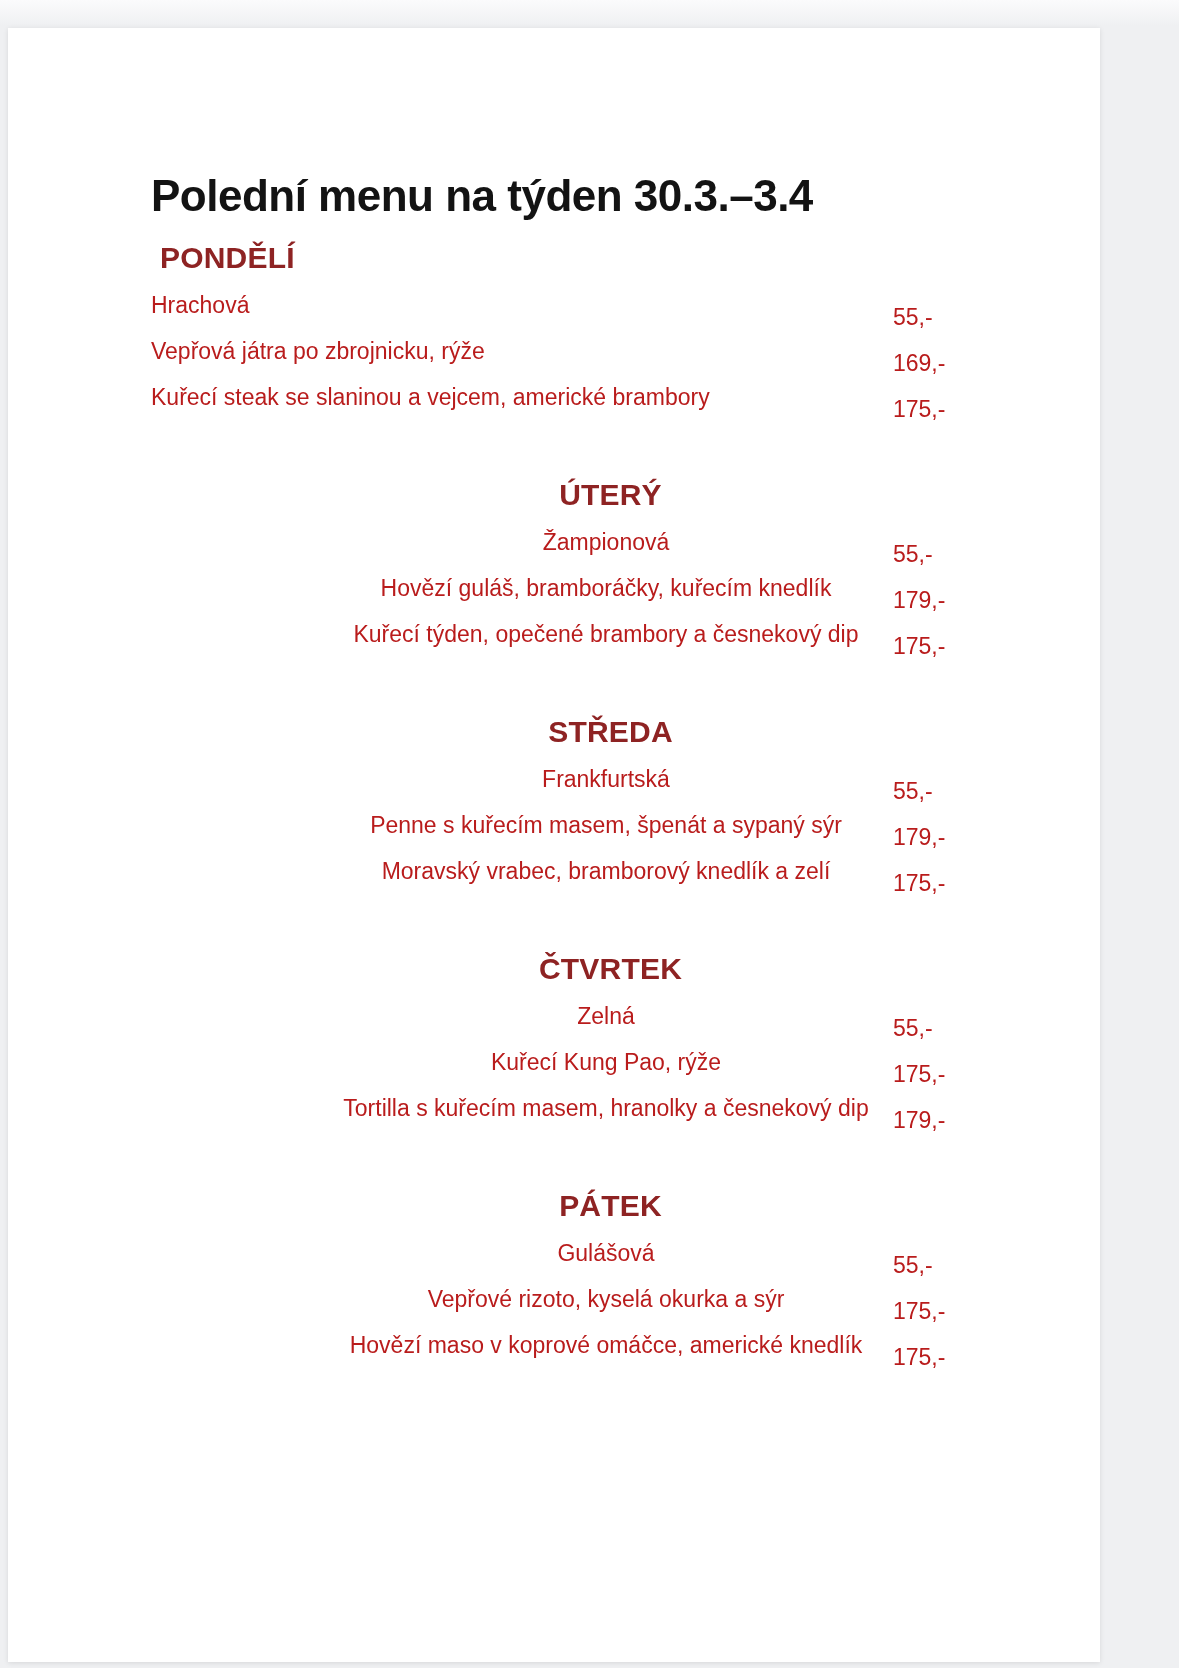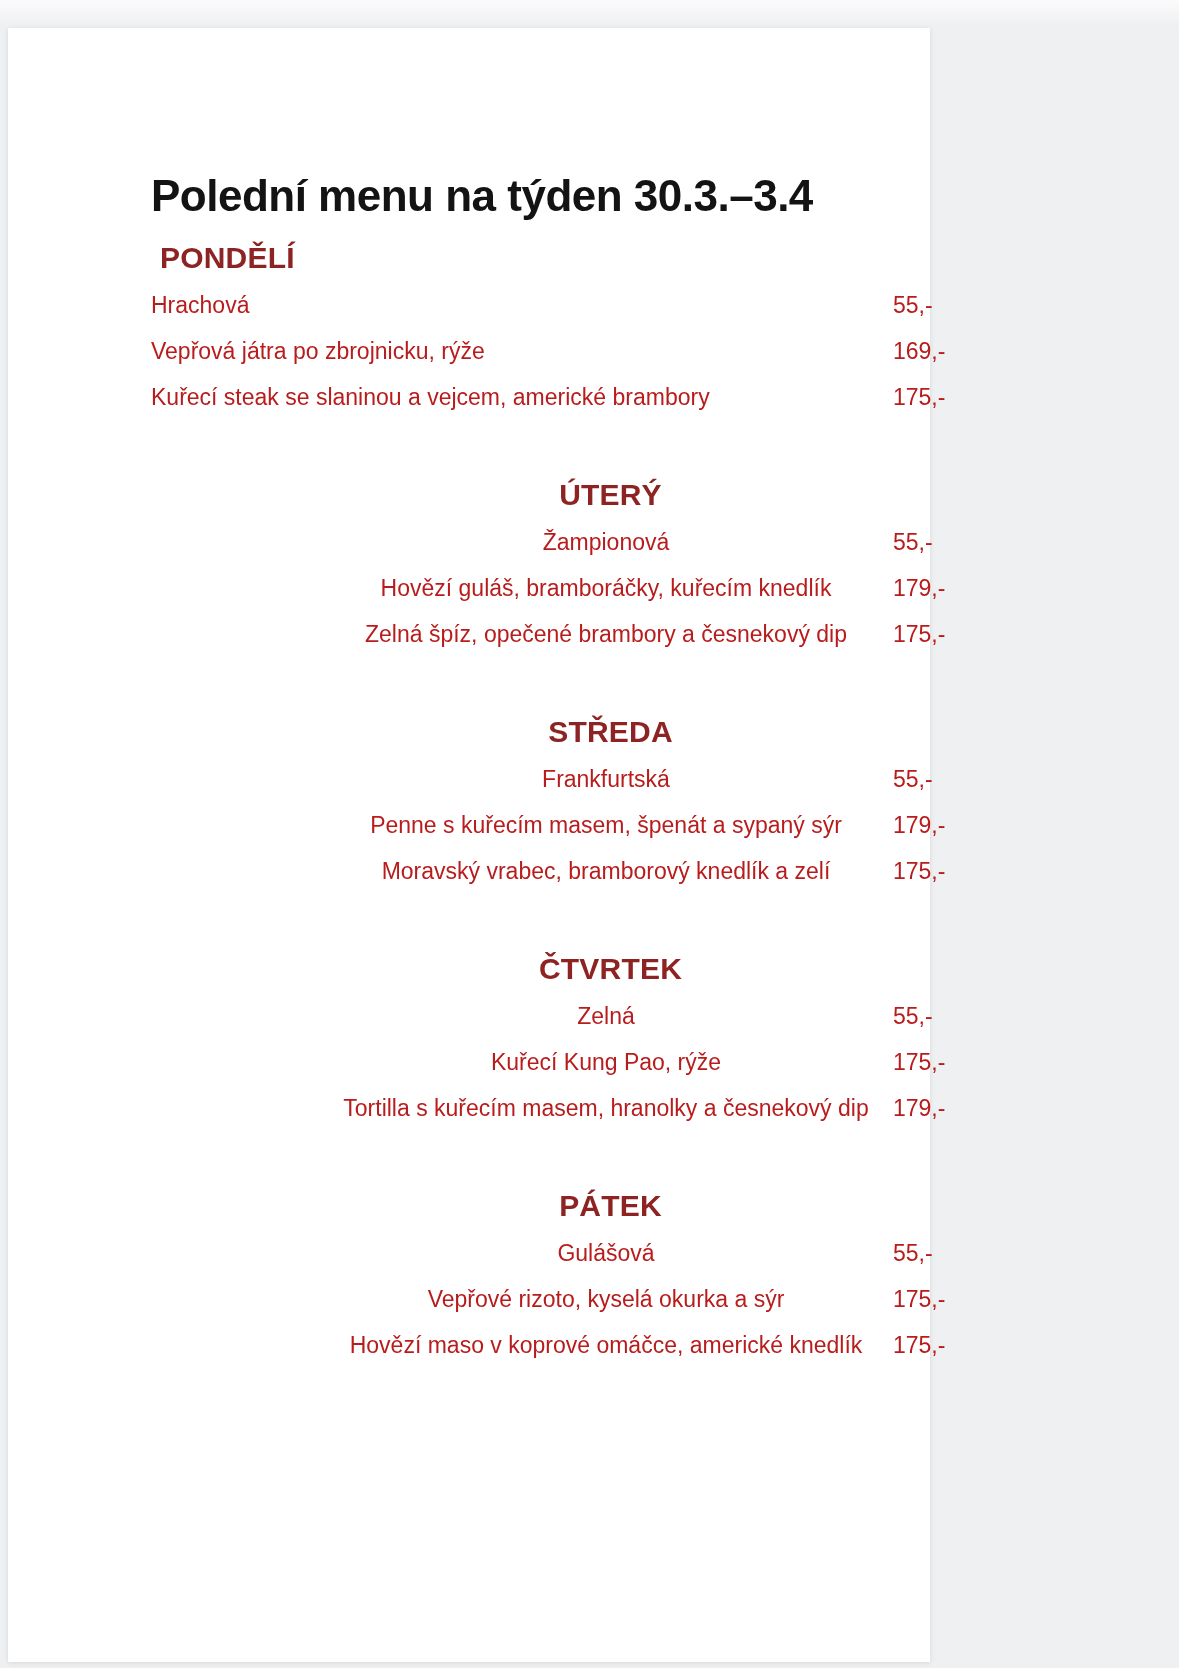--- a/index.html
+++ b/index.html
@@ -8,21 +8,21 @@
     height: 1668px;
     position: relative;
     background: linear-gradient(180deg, #fbfbfc 0px, #eff0f2 26px, #eff0f2 100%);
     font-family: "Liberation Sans", sans-serif;
     overflow: hidden;
   }
   .page {
     position: absolute;
     left: 8px;
     top: 28px;
-    width: 922px;
+    width: 1092px;
     height: 1634px;
     background: #ffffff;
     box-shadow: 0 1px 5px rgba(0,0,0,0.10);
   }
   .content {
     padding: 142px 0 0 143px;
   }
   .doc-title {
     margin: 0;
     font-size: 44px;
@@ -49,21 +49,21 @@
     line-height: 28px;
     color: #b91c1c;
     margin-top: 18px;
     white-space: nowrap;
   }
   .day-header + .menu-row { margin-top: 15px; }
   .dish { display: inline-block; }
   .price {
     position: absolute;
     left: 742px;
-    top: 0;
+    top: 12px;
   }
 </style>
 </head>
 <body>
 
 <div class="page">
   <div class="content">
 
     <h1 class="doc-title">Polední menu na týden 30.3.–3.4</h1>
 
@@ -87,21 +87,21 @@
       <h2 class="day-header">ÚTERÝ</h2>
       <div class="menu-row">
         <span class="dish">Žampionová</span>
         <span class="price">55,-</span>
       </div>
       <div class="menu-row">
         <span class="dish">Hovězí guláš, bramboráčky, kuřecím knedlík</span>
         <span class="price">179,-</span>
       </div>
       <div class="menu-row">
-        <span class="dish">Zelná špíz, opečené brambory a česnekový dip</span>
+        <span class="dish">Kuřecí týden, opečené brambory a česnekový dip</span>
         <span class="price">175,-</span>
       </div>
     </section>
 
     <section class="day">
       <h2 class="day-header">STŘEDA</h2>
       <div class="menu-row">
         <span class="dish">Frankfurtská</span>
         <span class="price">55,-</span>
       </div>

